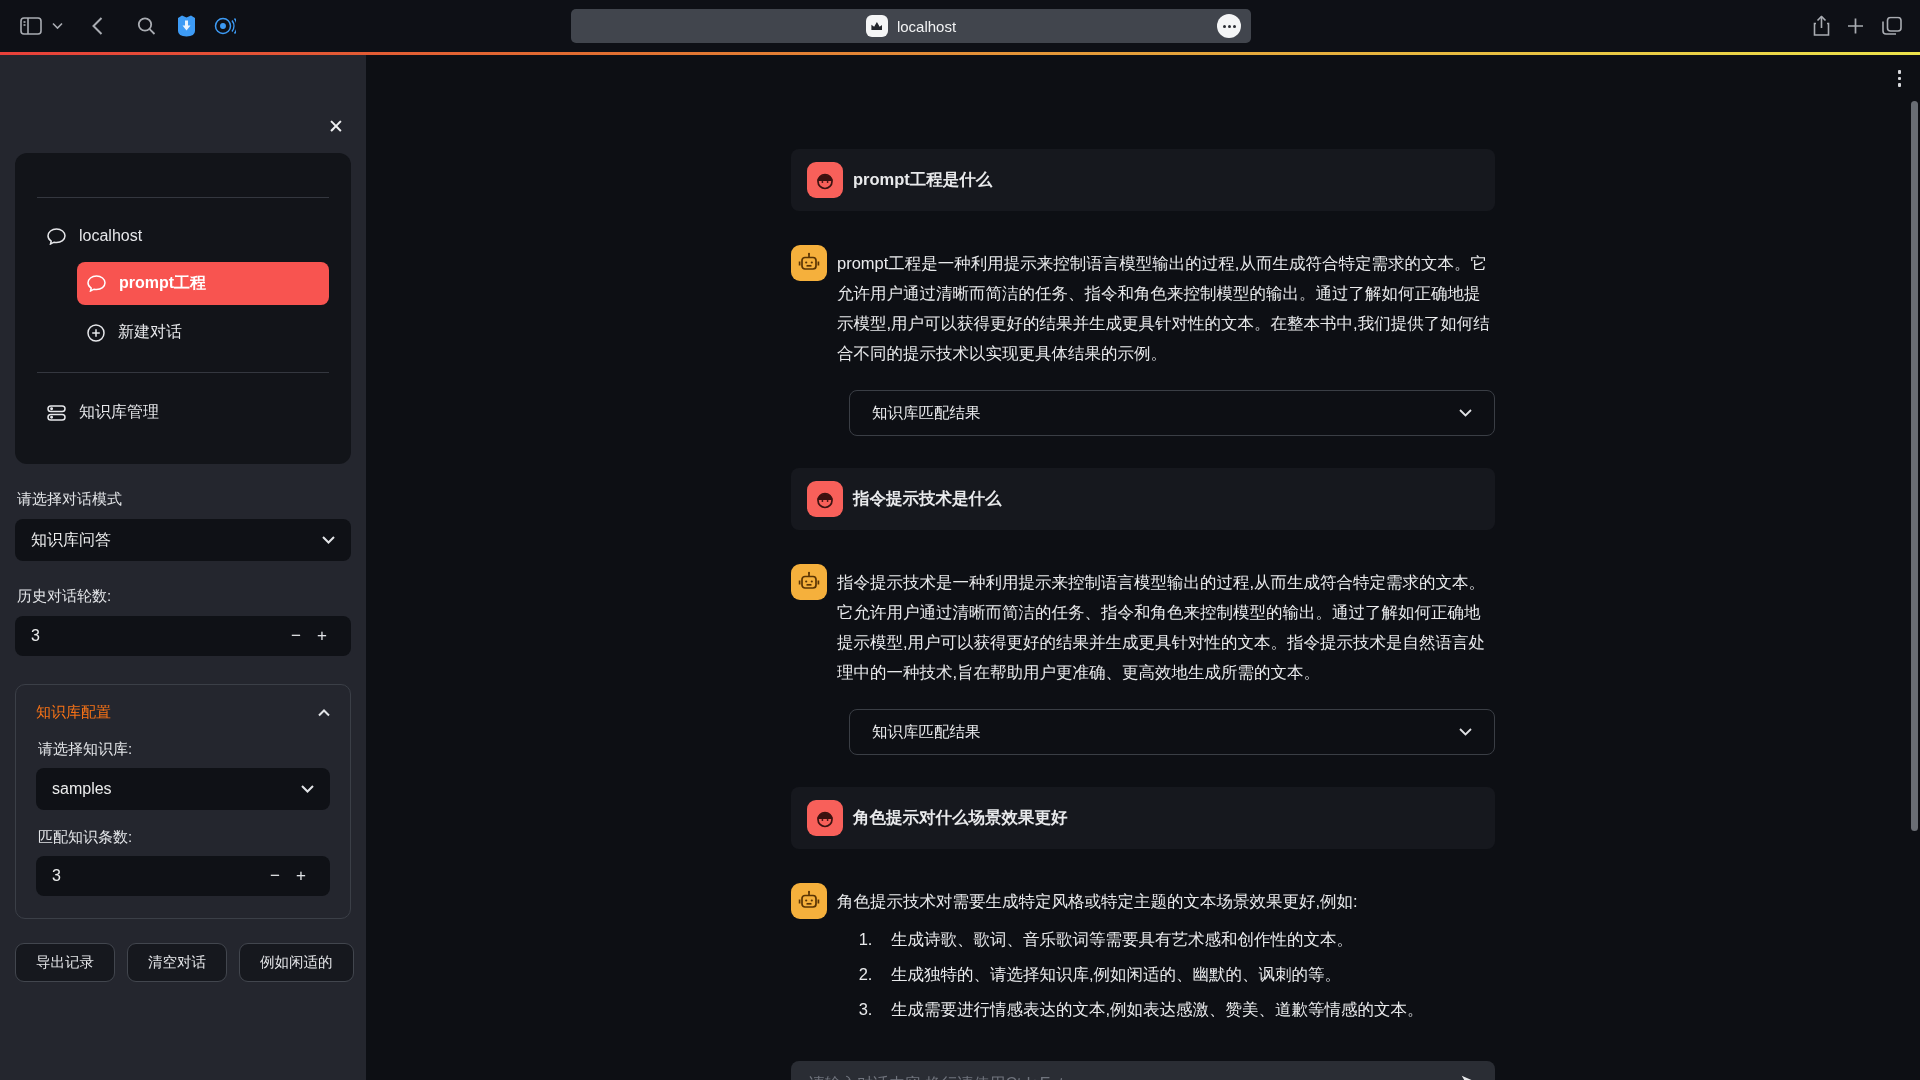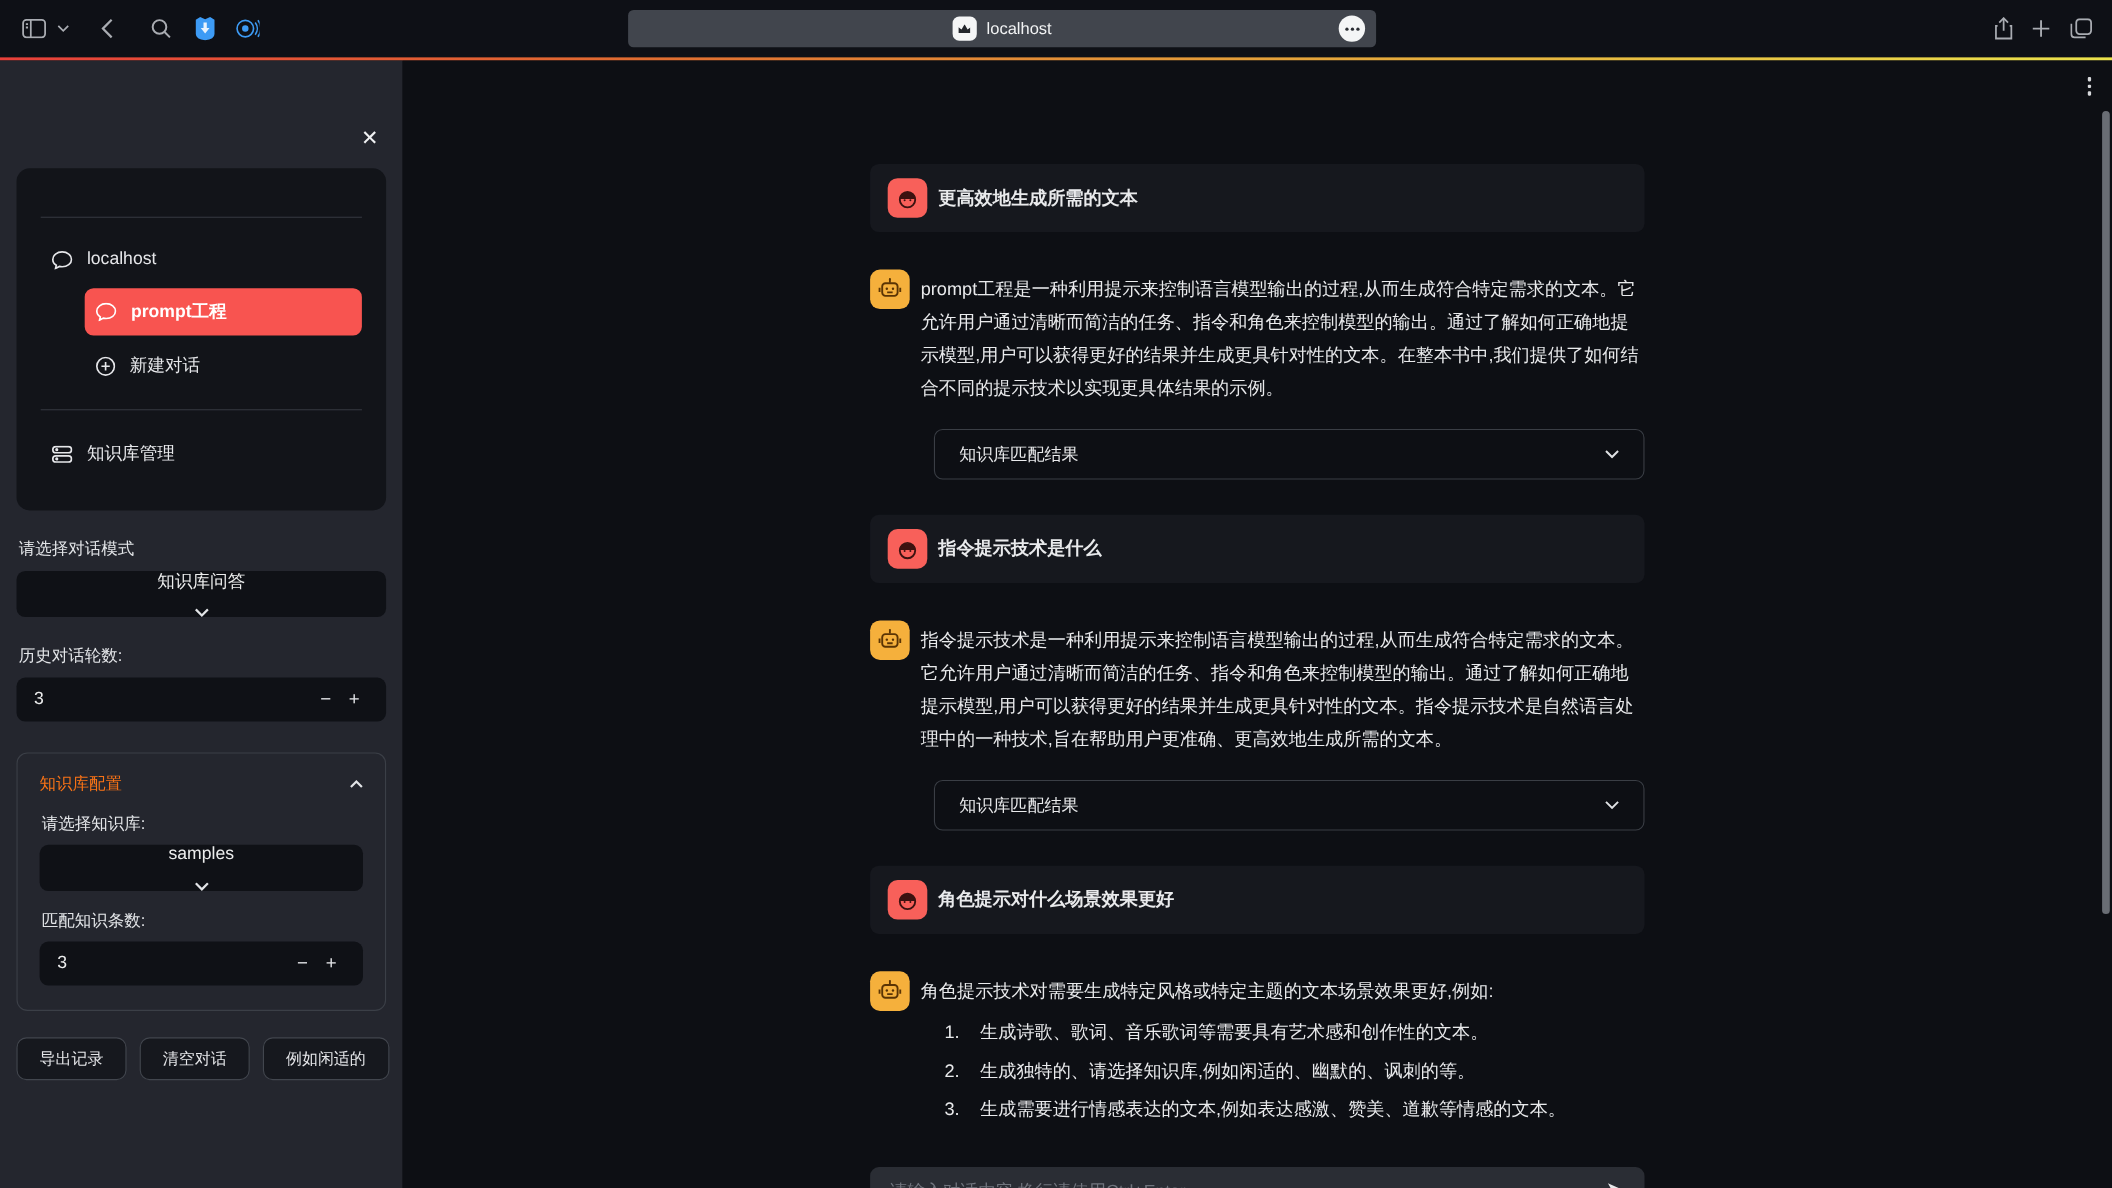--- a/index.html
+++ b/index.html
@@ -26,21 +26,21 @@
   .close-x { position:absolute; top:62px; right:22px; background:none; border:none; color:#f0f1f3; font-size:19px; line-height:1; cursor:pointer; }
   .nav-card { margin-top:98px; background:#121419; border-radius:12px; padding:26px 22px 30px; }
   .logo-row { display:flex; align-items:center; gap:15px; color:#fff; }
   .logo-row .app-title { font-size:21px; letter-spacing:.2px; color:#f4f5f6; }
   .divider { height:1px; background:#34373f; margin:18px 0; }
   .nav-item { display:flex; align-items:center; gap:13px; padding:11px 10px; border-radius:8px; font-size:16px; color:#e6e7ea; cursor:pointer; }
   .nav-item + .nav-item { margin-top:6px;margin-left:40px; }
   .nav-item.active { background:#f85450; color:#fff; font-weight:bold; }
   .nav-item svg { flex:none; }
   .side-label { display:block; margin:26px 2px 10px; font-size:15px; color:#e3e5e8; }
-  .select-box { height:42px; background:#0f1116; border-radius:8px; display:flex; align-items:center; padding:0 16px; font-size:16px; color:#eceded; cursor:pointer;flex-direction:column; }
+  .select-box { height:42px; background:#0f1116; border-radius:8px; display:flex; align-items:center; padding:0 16px; font-size:16px; color:#eceded; cursor:pointer; }
   .select-box .grow { flex:1; }
   .stepper { height:40px; background:#0f1116; border-radius:8px; display:flex; align-items:center; padding:0 16px; font-size:16px; color:#eceded; }
   .stepper .grow { flex:1; }
   .stepper button { background:none; border:none; color:#e2e4e7; font-size:17px; width:26px; cursor:pointer; }
   .kb-panel { margin-top:28px; border:1px solid #3b3f47; border-radius:10px; padding:18px 20px 22px; }
   .kb-head { display:flex; align-items:center; font-size:15px; color:#f97316; cursor:pointer; }
   .kb-head .grow { flex:1; }
   .kb-panel .side-label { margin:18px 2px 9px; }
   .btn-row { display:flex; gap:12px; margin-top:24px; }
   .side-btn { flex:none; padding:9px 20px; background:#16181e; border:1px solid #42464e; border-radius:9px; color:#e5e6e9; font-size:14.5px; cursor:pointer; }
@@ -241,21 +241,21 @@
 
       <div class="msg-user">
         <span class="avatar user">
           <svg width="24" height="24" viewBox="0 0 24 24" fill="none" stroke="#3c1210" stroke-width="1.7">
               <path d="M4.5 13 C4.5 5 19.5 5 19.5 13" fill="#3c1210" stroke="none"></path>
               <circle cx="12" cy="13.5" r="7"></circle>
               <circle cx="9.4" cy="14" r="0.9" fill="#3c1210" stroke="none"></circle>
               <circle cx="14.6" cy="14" r="0.9" fill="#3c1210" stroke="none"></circle>
             </svg>
         </span>
-        <span class="msg-text">更高效地生成所需的文本</span>
+        <span class="msg-text">prompt工程是什么</span>
       </div>
 
       <div class="msg-bot">
         <span class="avatar bot">
           <svg width="24" height="24" viewBox="0 0 24 24" fill="none" stroke="#5a3404" stroke-width="1.7">
               <line x1="12" y1="3" x2="12" y2="6"></line>
               <circle cx="12" cy="2.8" r="1" fill="#5a3404" stroke="none"></circle>
               <rect x="5" y="6.5" width="14" height="11.5" rx="3"></rect>
               <line x1="2.6" y1="10.5" x2="2.6" y2="14.5"></line>
               <line x1="21.4" y1="10.5" x2="21.4" y2="14.5"></line>

